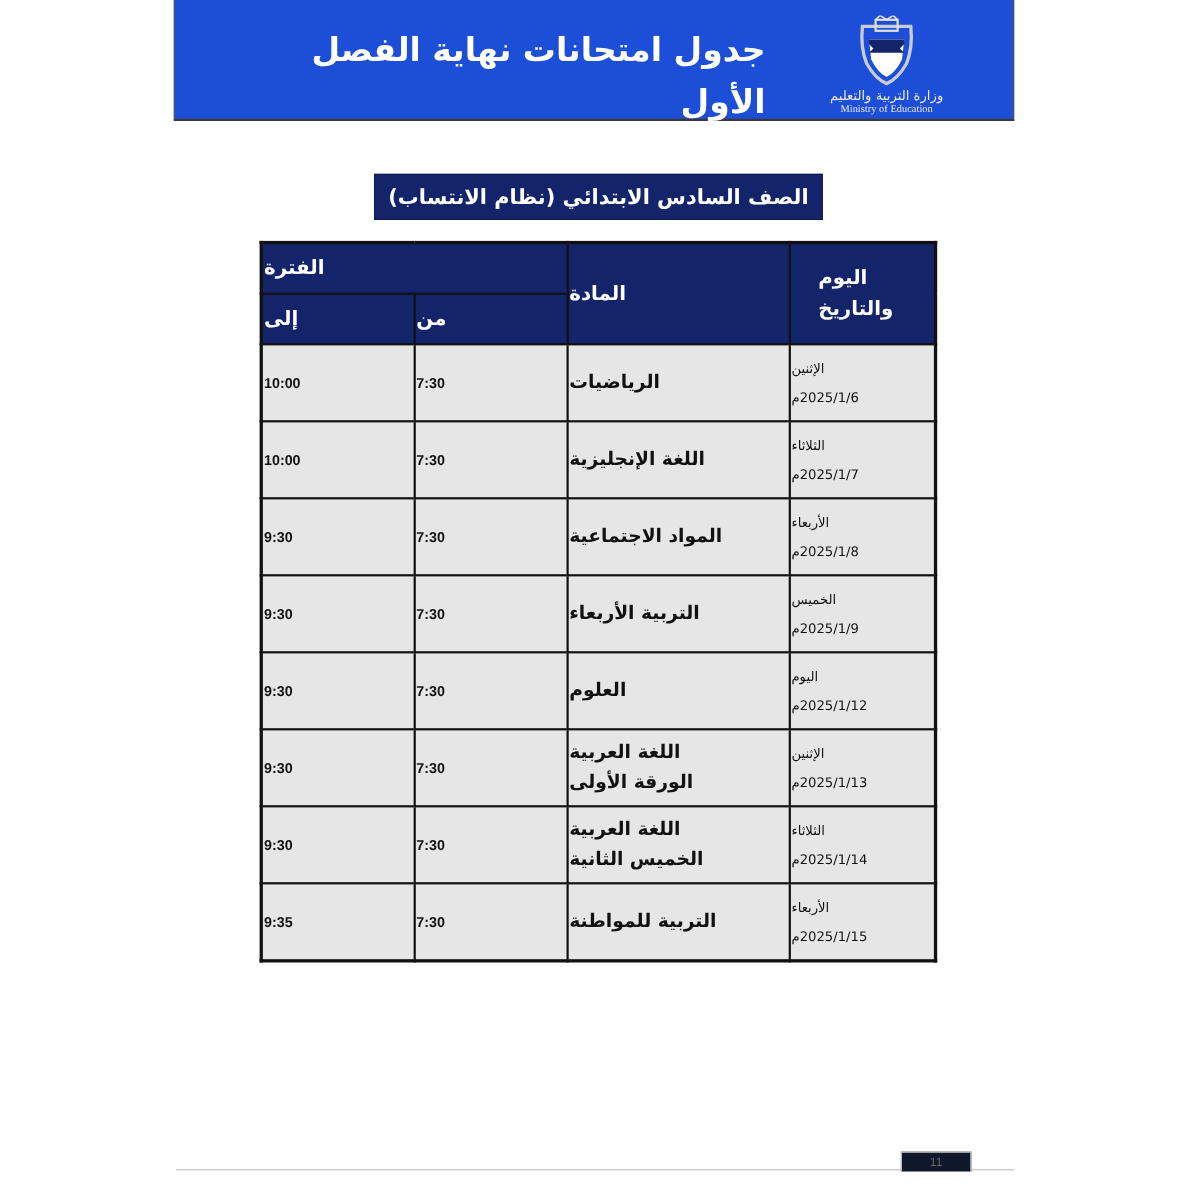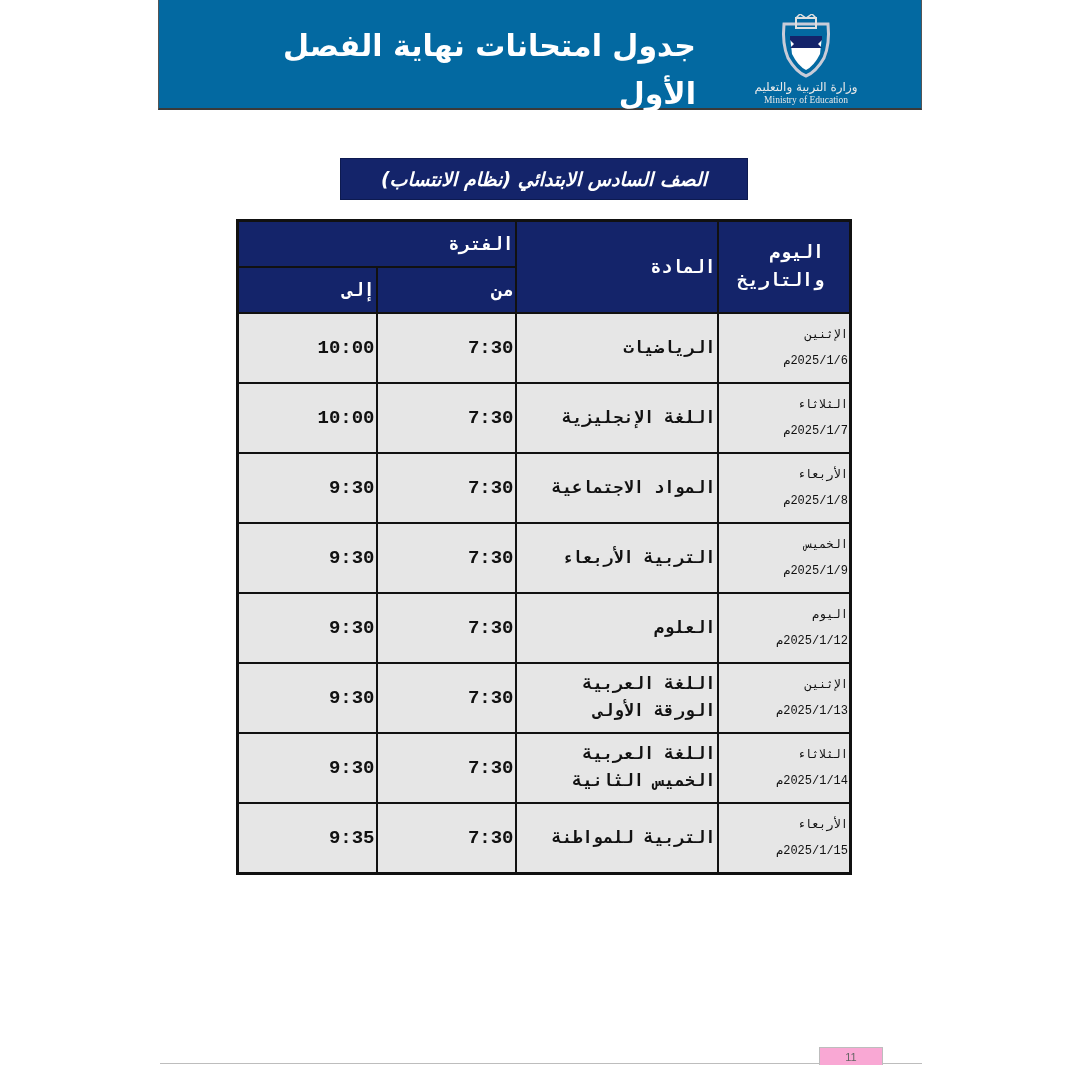--- a/index.html
+++ b/index.html
@@ -2,64 +2,64 @@
 <html><head>
 <meta charset="utf-8">
 <style>
   html, body { margin: 0; padding: 0; }
   body {
     width: 1080px; height: 1080px; background: #ffffff; position: relative; overflow: hidden;
     font-family: "DejaVu Sans", sans-serif; color: #111;
   }
   .banner {
     position: absolute; left: 158px; top: 0; width: 764px; height: 110px;
-    background: #0369a1; border-bottom: 2px solid #3a3a3a; border-left: 1px solid #555; border-right: 1px solid #555;
+    background: #1d4ed8; border-bottom: 2px solid #3a3a3a; border-left: 1px solid #555; border-right: 1px solid #555;
     box-sizing: border-box;
   }
   .banner-title {
     position: absolute; right: 225px; top: 22px; width: 500px; text-align: right; direction: rtl;
     color: #fff; font-weight: bold; font-size: 30px; line-height: 48px;
   }
   .logo {
     position: absolute; left: 592px; top: 14px; width: 110px; height: 110px; text-align: center;
   }
   .logo svg { display: block; margin: 0 auto; }
   .logo-ar { color: #e8e8e8; font-size: 12px; direction: rtl; margin-top: 2px; font-family: "DejaVu Serif", serif; }
   .logo-en { color: #e8e8e8; font-size: 9.5px; font-family: "Liberation Serif", serif; margin-top: 1px; }
 
   .subtitle {
     position: absolute; left: 340px; top: 158px; width: 406px; height: 40px;
     background: #14246a; color: #fff; font-weight: bold; font-size: 19px;
-    direction: rtl; text-align: center; line-height: 40px; border: 1px solid #0d1a50; font-style: italic;
+    direction: rtl; text-align: center; line-height: 40px; border: 1px solid #0d1a50;
   }
 
   table.schedule {
     position: absolute; left: 236px; top: 219px; width: 615px;
     border-collapse: collapse; direction: rtl; table-layout: fixed;
     border: 3px solid #111;
   }
-  table.schedule th, table.schedule td { border: 2.5px solid #111; text-align: right; vertical-align: middle; font-family: Liberation Mono, monospace; }
+  table.schedule th, table.schedule td { border: 2.5px solid #111; text-align: left; vertical-align: middle; }
   table.schedule th {
     background: #14246a; color: #fff; font-weight: bold; font-size: 18px;
   }
   table.schedule td {
     background: #e6e6e6; height: 66px;
   }
   .day-cell { font-size: 12px; line-height: 26px; }
   .subject-cell { font-size: 17px; font-weight: bold; line-height: 27px; }
-  .time-cell { font-family: "Liberation Sans", sans-serif; font-weight: bold; font-size: 19px; direction: ltr; }
+  .time-cell { font-family: "Liberation Sans", sans-serif; font-weight: bold; font-size: 13px; direction: ltr; }
   .hdr-top { height: 42px; }
   .hdr-sub { height: 42px; }
 
   .footer-line {
     position: absolute; left: 160px; top: 1063px; width: 762px; height: 1px; background: #bdbdbd;
   }
   .page-tab {
     position: absolute; left: 819px; top: 1047px; width: 62px; height: 17px;
-    border: 1px solid #bdbdbd; border-bottom: none; background: #f9a8d4;
+    border: 1px solid #bdbdbd; border-bottom: none; background: #0f172a;
     font-family: "Liberation Sans", sans-serif; font-size: 11px; color: #666; text-align: center; line-height: 18px;
   }
 </style>
 </head>
 <body>
 
 <div class="banner">
   <div class="banner-title">
     <div>جدول امتحانات نهاية الفصل الأول</div>
     <div>للعام الدراسي 2024–2025م</div>

